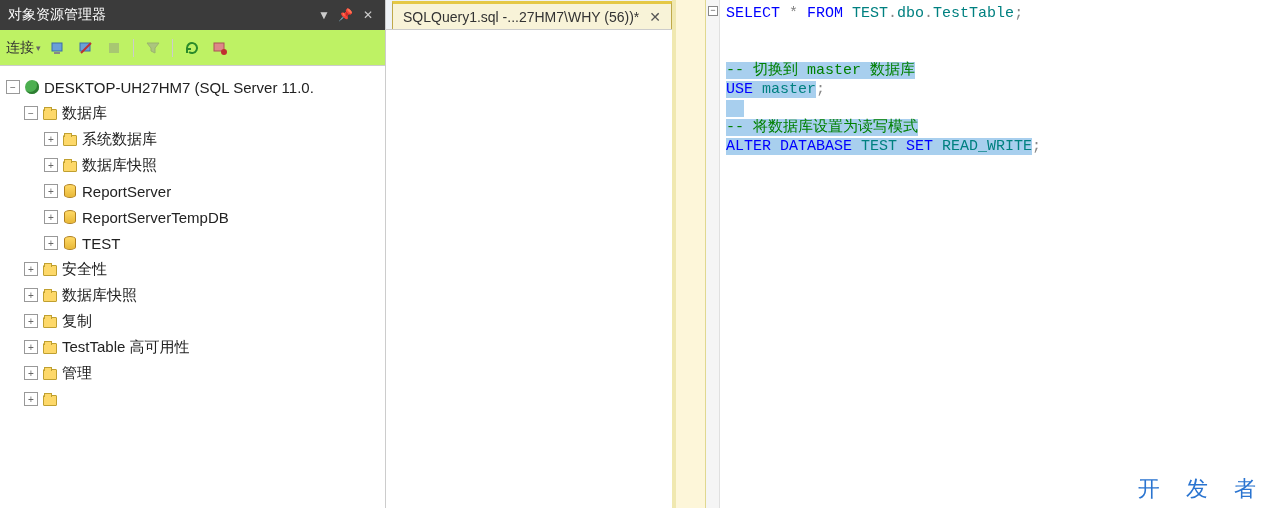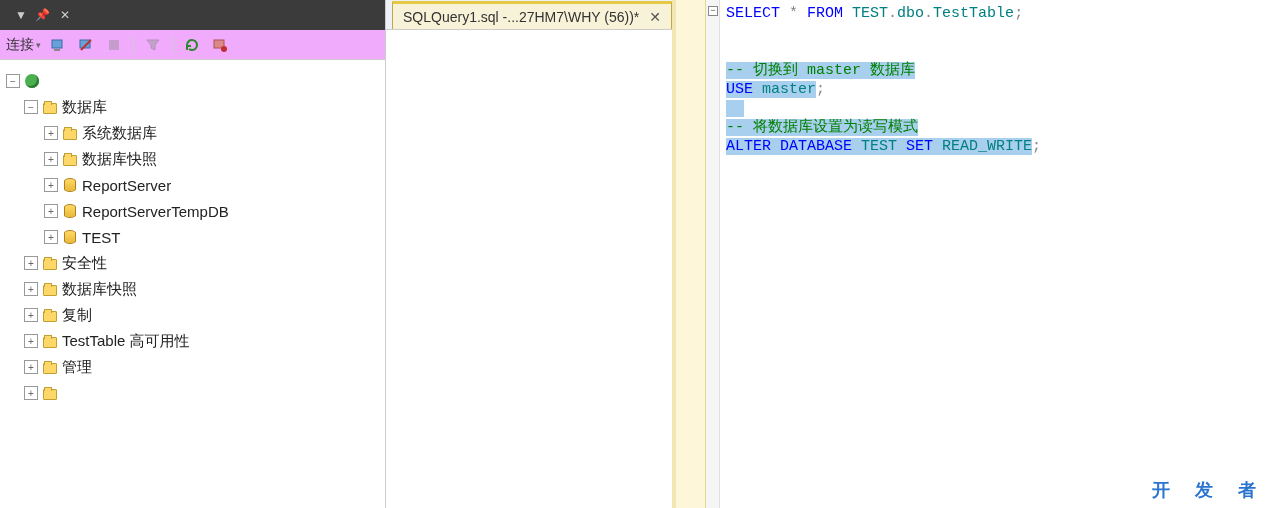--- a/index.html
+++ b/index.html
@@ -1,21 +1,21 @@
 <!DOCTYPE html>
 <html><head>
 <meta charset="utf-8">
 <style>
 * { margin:0; padding:0; box-sizing:border-box; }
 body { font-family:"Microsoft YaHei","Segoe UI",Tahoma,sans-serif; font-size:14px; background:#fff; width:1280px; height:508px; display:flex; overflow:hidden; position:relative; }
 .panel { width:386px; background:#f5f5f5; border-right:1px solid #ccc; display:flex; flex-direction:column; }
 .panel-header { background:#3b3b3b; color:#fff; height:30px; display:flex; align-items:center; padding:0 8px; font-size:14px; }
 .panel-header .title { flex:1; }
 .panel-header .hbtn { width:18px; height:18px; display:inline-flex; align-items:center; justify-content:center; margin-left:4px; cursor:pointer; color:#ccc; font-size:12px; }
-.toolbar { background:#f0abfc; height:30px; display:flex; align-items:center; padding:0 6px; border-bottom:1px solid #ccc; gap:6px; }
+.toolbar { background:#bef264; height:36px; display:flex; align-items:center; padding:0 6px; border-bottom:1px solid #ccc; gap:6px; }
 .toolbar .conn { font-size:14px; color:#333; display:flex; align-items:center; cursor:pointer; }
 .toolbar .dd { font-size:9px; margin-left:2px; color:#666; }
 .toolbar .sep { width:1px; height:18px; background:#ccc; margin:0 2px; }
 .tbtn { width:22px; height:22px; display:flex; align-items:center; justify-content:center; cursor:pointer; border-radius:2px; }
 .tree { flex:1; background:#fff; padding:8px 4px; overflow:auto; font-size:15px; color:#222; }
 .tree-node { display:flex; align-items:center; height:26px; white-space:nowrap; cursor:pointer; }
 .exp { width:14px; height:14px; display:inline-flex; align-items:center; justify-content:center; margin-right:4px; font-size:10px; color:#666; border:1px solid #999; background:#fff; }
 .ticon { width:16px; height:16px; margin-right:4px; display:inline-flex; align-items:center; justify-content:center; }
 .folder { background:#fdd869; border:1px solid #c0a030; border-radius:1px; width:14px; height:11px; position:relative; top:1px; }
 .folder::before { content:''; position:absolute; top:-3px; left:0; width:6px; height:3px; background:#fdd869; border:1px solid #c0a030; border-bottom:none; }
@@ -32,28 +32,29 @@
 .codecol { width:14px; background:#f5f5f5; border-right:1px solid #e0e0e0; position:relative; }
 .fold { position:absolute; left:2px; width:10px; height:10px; border:1px solid #888; background:#fff; font-size:9px; line-height:8px; text-align:center; color:#555; cursor:pointer; }
 .code { padding:4px 6px; line-height:19px; white-space:pre; color:#000; }
 .kw { color:#0000ff; }
 .ident { color:#008080; }
 .cmt { color:#008000; }
 .punct { color:#888; }
 .hl { background:#a8cfee; }
 .star { color:#808080; }
 .watermark { position:absolute; right:14px; bottom:8px; text-align:right; font-family:"Microsoft YaHei",sans-serif; line-height:1.05; pointer-events:none; }
-.watermark .l1 { color:#2a74d0; font-size:18px; letter-spacing:10px; font-weight:700; }
+.watermark .l1 { color:#2a74d0; font-size:22px; letter-spacing:10px; font-weight:400; }
 .watermark .l2 { color:#2a74d0; font-size:20px; font-weight:700; }
 </style>
 </head>
 <body>
 
 <div class="panel">
   <div class="panel-header">
+    <span class="title">对象资源管理器</span>
     <span class="hbtn">▼</span>
     <span class="hbtn">📌</span>
     <span class="hbtn">✕</span>
   </div>
   <div class="toolbar">
     <span class="conn">
         <span>连接</span>
         <span class="dd">▾</span>
       </span>
     <span class="tbtn">
@@ -90,20 +91,21 @@
         <svg width="16" height="16">
           <rect x="2" y="3" width="10" height="8" fill="#d88" stroke="#a55"></rect>
           <circle cx="12" cy="12" r="3" fill="#c03030"></circle>
         </svg>
       </span>
   </div>
   <div class="tree">
     <div class="tree-node ind0">
         <span class="exp">−</span>
         <span class="ticon srv"></span>
+        <span>DESKTOP-UH27HM7 (SQL Server 11.0.</span>
       </div>
     <div class="tree-node ind1">
         <span class="exp">−</span>
         <span class="ticon">
           <span class="folder"></span>
         </span>
         <span>数据库</span>
       </div>
     <div class="tree-node ind2">
         <span class="exp">+</span>

